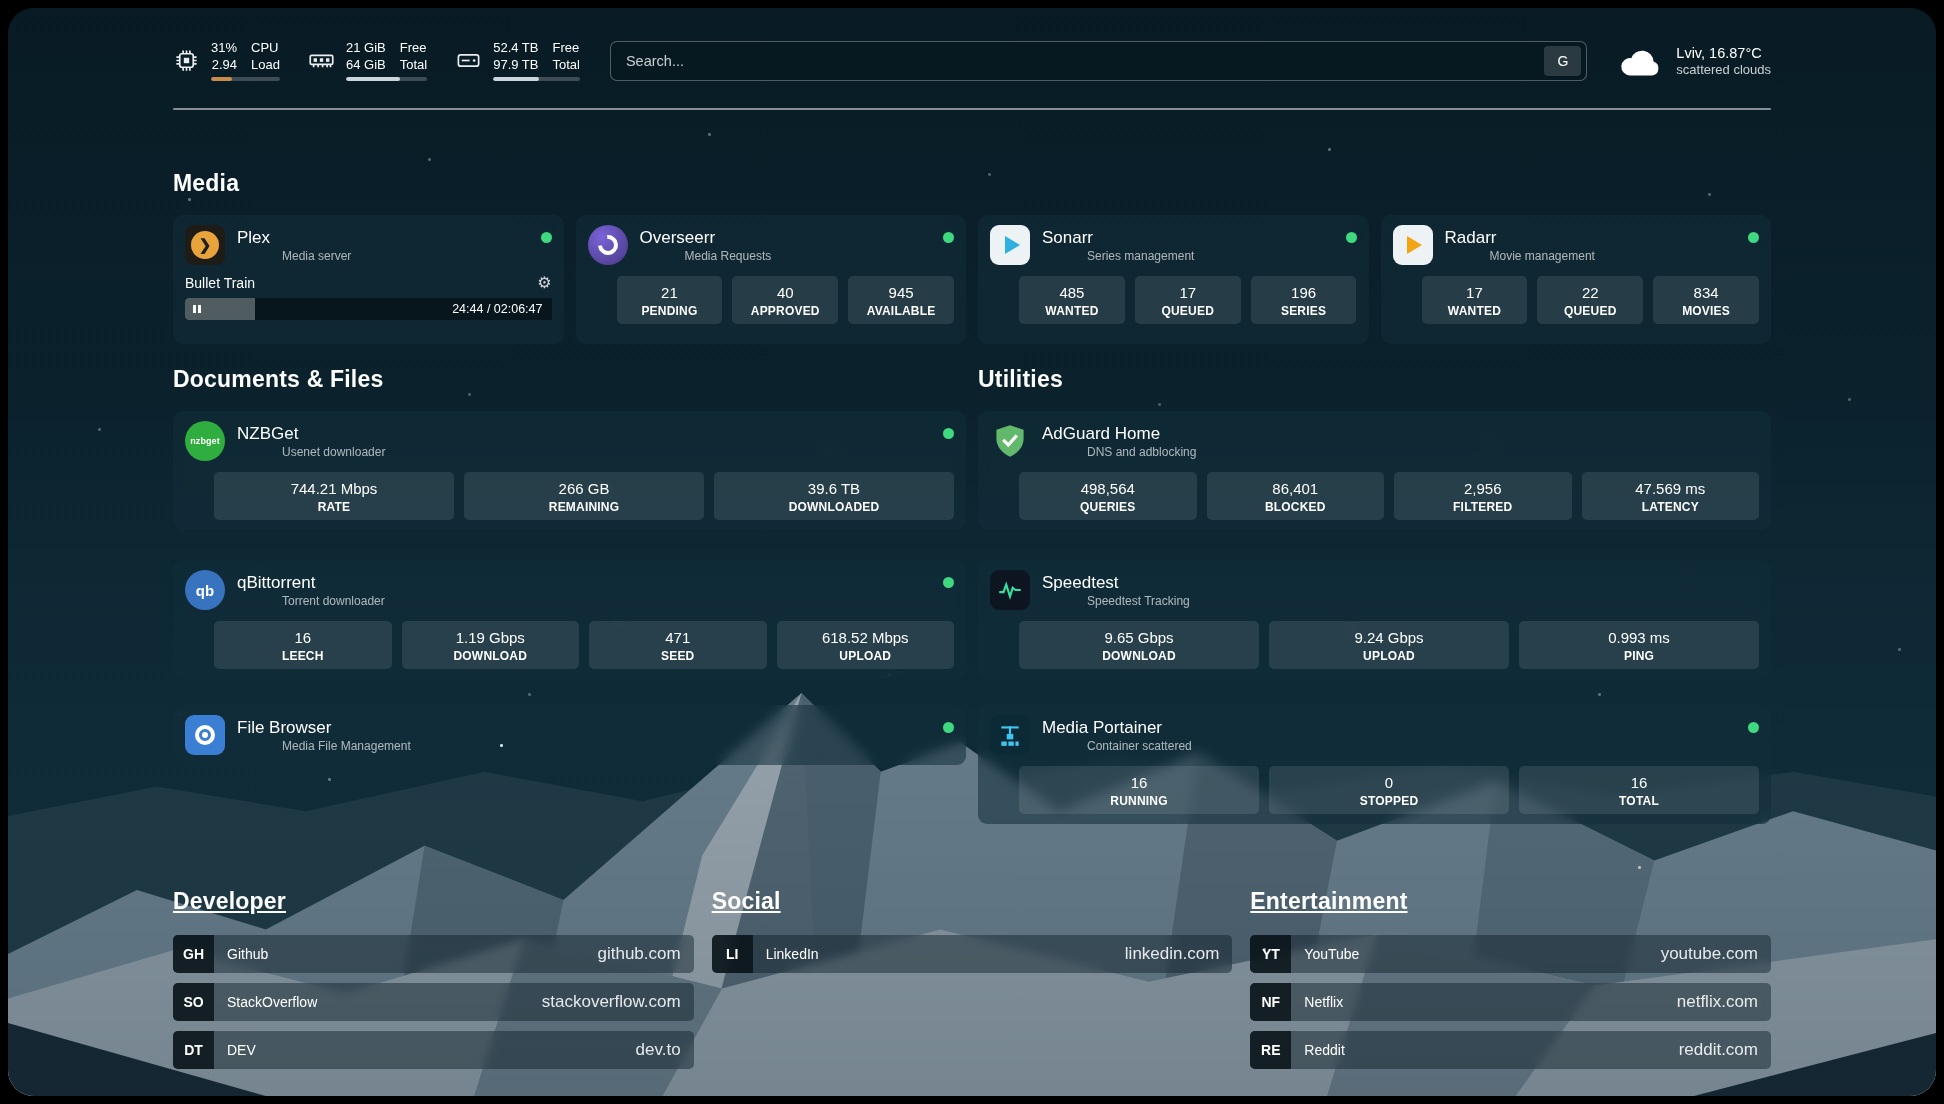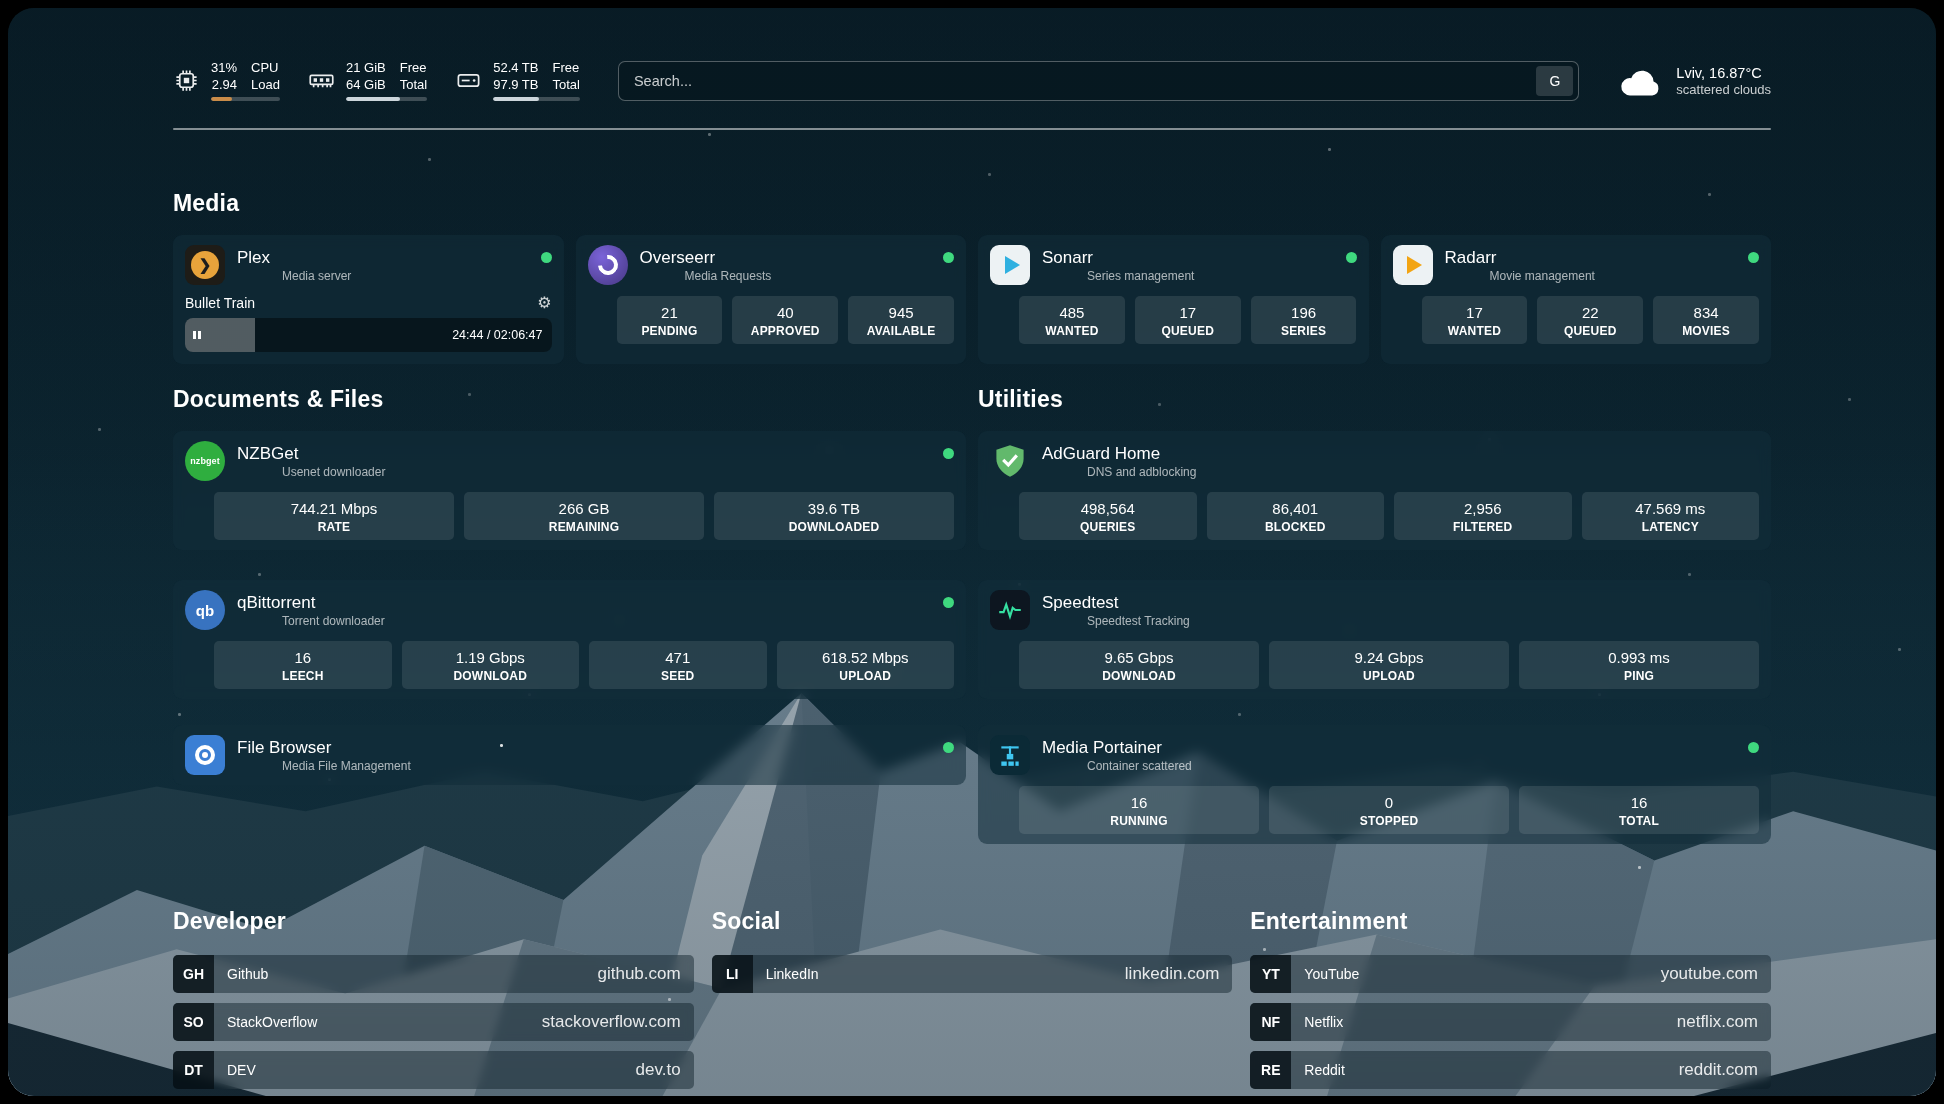--- a/index.html
+++ b/index.html
@@ -20,21 +20,21 @@
     170px 705px 0 0 rgba(255,255,255,.34), 520px 685px 0 0 rgba(255,255,255,.28), 880px 665px 0 0 rgba(255,255,255,.32),
     1230px 705px 0 0 rgba(255,255,255,.28), 1590px 685px 0 0 rgba(255,255,255,.32), 320px 770px 0 0 rgba(255,255,255,.36),
     730px 745px 0 0 rgba(255,255,255,.30), 1080px 775px 0 0 rgba(255,255,255,.34), 1470px 755px 0 0 rgba(255,255,255,.30); }
   .stars2 { z-index:6; box-shadow:
     492px 736px 0 0 rgba(255,255,255,.85), 1630px 858px 0 0 rgba(255,255,255,.6),
     660px 990px 0 0 rgba(255,255,255,.5), 1255px 940px 0 0 rgba(255,255,255,.5); }
 
   .content { position:relative; z-index:3; padding:0 165px; }
 
   
-  .topbar { display:flex; align-items:center; gap:38px; padding-top:52px; }
+  .topbar { display:flex; align-items:center; gap:30px; padding-top:32px; }
   .resources { display:flex; gap:28px; align-items:center; }
   .res { display:flex; gap:11px; align-items:center; }
   .res-icon { width:27px; height:27px; opacity:.92; flex:none; }
   .res-rows { display:grid; grid-template-columns:auto auto; column-gap:14px; row-gap:1px; font-size:13px; line-height:16px; }
   .res-val { text-align:right; }
   .res-bar { height:4px; background:rgba(255,255,255,.22); border-radius:2px; margin-top:4px; overflow:hidden; }
   .res-bar .fill { height:100%; background:#ccd5db; border-radius:2px; }
   .res.cpu .fill { background:#c98c49; }
 
   .search { flex:1; display:flex; align-items:center; height:40px; background:rgba(5,20,27,.45);
@@ -67,21 +67,21 @@
   .dot { width:11px; height:11px; border-radius:50%; background:#3fd97f; margin-left:auto; align-self:flex-start; margin-top:7px; flex:none; }
   .stats { display:flex; gap:10px; margin-top:11px;padding-left:29px; }
   .stat { flex:1; background:rgba(255,255,255,.10); border-radius:5px; text-align:center; padding:7px 4px 6px; }
   .sv { font-size:15px; line-height:19px; }
   .sl { font-size:12px; font-weight:700; margin-top:2px; letter-spacing:.2px; }
 
   
   .plex-row { display:flex; align-items:center; margin-top:10px; }
   .np-title { font-size:14px; }
   .gear { margin-left:auto; font-size:16px; line-height:1; color:rgba(255,255,255,.8); cursor:pointer; }
-  .pbar { position:relative; height:34px; background:rgba(0,0,0,.42); border-radius:8px; margin-top:7px; overflow:hidden; }
+  .pbar { position:relative; height:22px; background:rgba(0,0,0,.42); border-radius:0; margin-top:7px; overflow:hidden; }
   .pfill { position:absolute; left:0; top:0; bottom:0; background:rgba(255,255,255,.30); border-radius:4px 0 0 4px; }
   .pause { position:absolute; left:8px; top:50%; transform:translateY(-50%); display:flex; gap:2.5px; z-index:2; }
   .pause i { display:block; width:2.5px; height:8px; background:#fff; }
   .ptime { position:absolute; right:9px; top:50%; transform:translateY(-50%); font-size:12.5px; z-index:2; }
 
   
   .i-plex { background:#1e1c17; }
   .plex-circle { width:28px; height:28px; border-radius:50%; background:#e8a33b; color:#1d1d1d; font-weight:700;
                  display:flex; align-items:center; justify-content:center; font-size:15px; }
   .i-ovs { background:#54449c; background:radial-gradient(circle at 35% 30%, #7a63d8, #473884); }
@@ -102,21 +102,21 @@
   .i-ptn { background:#0b2a36; }
 
   
   .columns { display:grid; grid-template-columns:1fr 1fr; gap:12px; }
   .col .section-title { margin:22px 0 18px; }
   .col .card + .card { margin-top:30px; }
   .col .card.compact { margin-top:26px; }
 
   
   .bookmarks { display:grid; grid-template-columns:repeat(3,1fr); gap:18px; margin-top:64px; padding-bottom:38px; }
-  .bm-col .section-title { margin-bottom:20px; }
+  .bm-col .section-title { margin-bottom:20px;text-decoration:underline; }
   .bm-row { display:flex; align-items:center; height:38px; background:rgba(10,28,38,.45); border-radius:5px; margin-bottom:10px;
             overflow:hidden; cursor:pointer; backdrop-filter:blur(4px); }
   .bm-abbr { width:41px; height:38px; background:rgba(5,15,21,.78); display:flex; align-items:center; justify-content:center;
              font-size:14px; font-weight:600; flex:none; }
   .bm-name { margin-left:13px; font-size:14px; }
   .bm-url { margin-left:auto; margin-right:13px; font-size:17px; color:rgba(255,255,255,.88); }
 </style>
 </head>
 <body>
 

